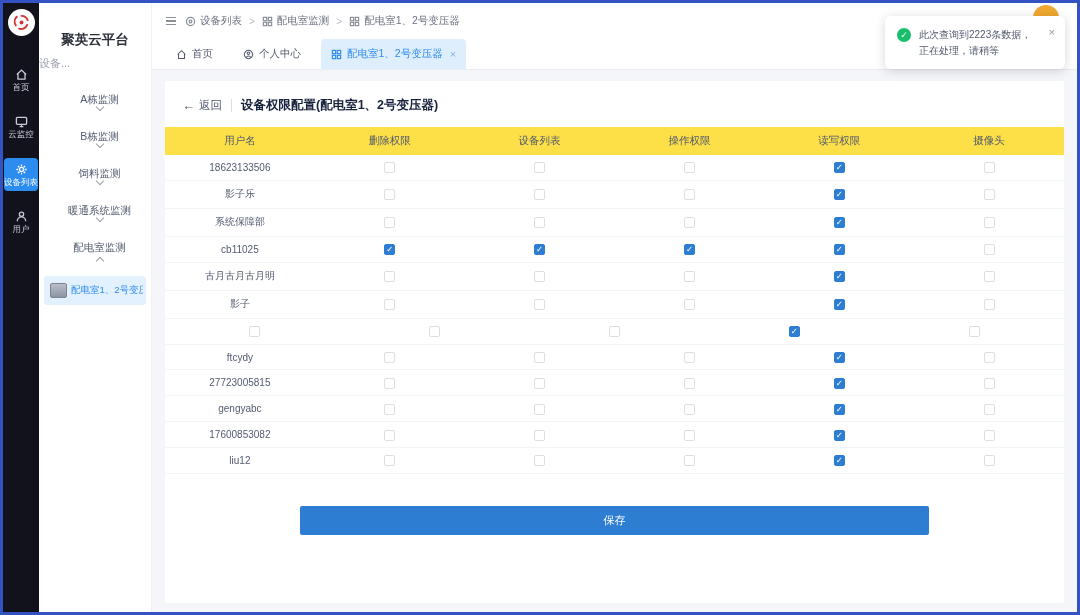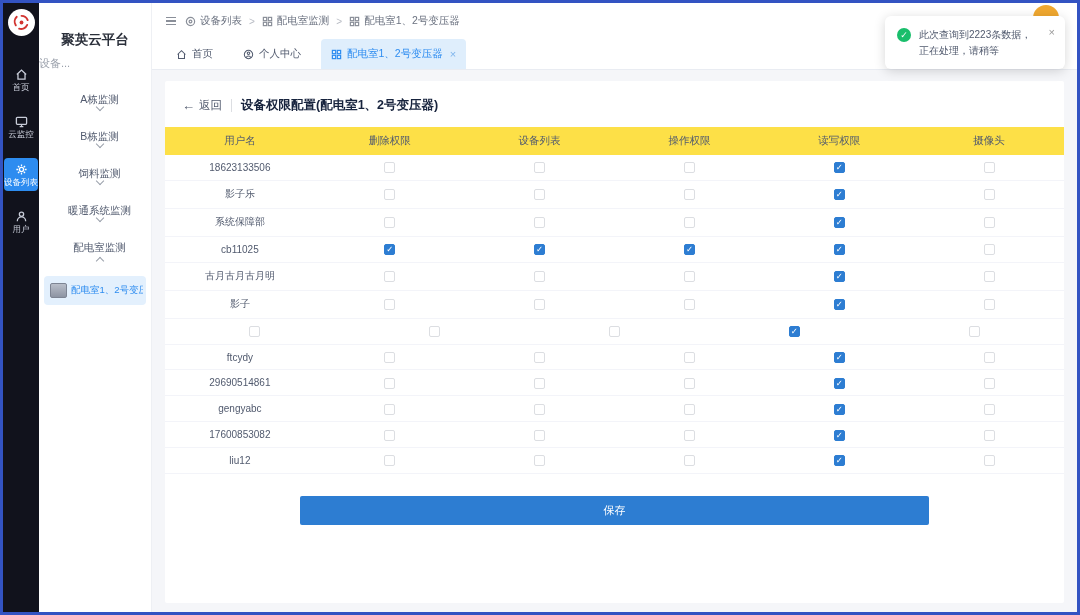--- a/index.html
+++ b/index.html
@@ -53,21 +53,21 @@
   .vline { width:1px; height:13px; background:#dcdee2; }
   .page-title { font-size:12.5px; font-weight:bold; color:#17233d;text-align:center; }
   .t-head { display:flex; background:#fde047; }
   .t-head .t-cell { font-size:10.5px; color:#515a6e; padding:7px 0; }
   .t-cell { flex:1; text-align:center; }
   .t-row { display:flex; align-items:center; border-bottom:1px solid #f3f4f9; }
   .t-row .t-cell { font-size:10px; color:#515a6e; padding:6.5px 0; }
   .checkbox { width:11px; height:11px; border:1px solid #dcdee2; border-radius:2px; display:inline-block; background:#fff; vertical-align:middle; cursor:pointer; position:relative; }
   .checkbox.checked { background:#2d7dd2; border-color:#2d7dd2; }
   .checkbox.checked::after { content:"✓"; position:absolute; left:1px; top:-1px; color:#fff; font-size:8.5px; line-height:11px; }
-  .save-row { display:flex; justify-content:center; margin-top:22px; }
+  .save-row { display:flex; justify-content:center; margin-top:32px; }
   .save-btn { width:70%; background:#2d7dd2; color:#fff; border:none; border-radius:2px; font-size:11px; padding:7px 0; cursor:pointer; font-family:inherit; }
   
   .avatar { position:absolute; top:2px; right:18px; width:26px; height:26px; border-radius:50%; background:#f0a830; z-index:1; }
   .toast { position:absolute; top:13px; right:12px; width:180px; background:#fff; border-radius:6px; box-shadow:0 2px 12px rgba(0,0,0,.16); padding:11px 10px 11px 12px; display:flex; gap:8px; z-index:5; }
   .toast-check { width:14px; height:14px; flex:none; border-radius:50%; background:#19be6b; color:#fff; font-size:9px; line-height:14px; text-align:center; margin-top:1px; }
   .toast-msg { font-size:10px; color:#515a6e; line-height:1.55; }
   .toast-close { flex:none; color:#999; font-size:11px; cursor:pointer; line-height:1; }
 </style>
 </head>
 <body>
@@ -286,21 +286,21 @@
           </div>
           <div class="t-row">
             <div class="t-cell">ftcydy</div>
             <div class="t-cell"><span class="checkbox"></span></div>
             <div class="t-cell"><span class="checkbox"></span></div>
             <div class="t-cell"><span class="checkbox"></span></div>
             <div class="t-cell"><span class="checkbox checked"></span></div>
             <div class="t-cell"><span class="checkbox"></span></div>
           </div>
           <div class="t-row">
-            <div class="t-cell">29690514861</div>
+            <div class="t-cell">27723005815</div>
             <div class="t-cell"><span class="checkbox"></span></div>
             <div class="t-cell"><span class="checkbox"></span></div>
             <div class="t-cell"><span class="checkbox"></span></div>
             <div class="t-cell"><span class="checkbox checked"></span></div>
             <div class="t-cell"><span class="checkbox"></span></div>
           </div>
           <div class="t-row">
             <div class="t-cell">gengyabc</div>
             <div class="t-cell"><span class="checkbox"></span></div>
             <div class="t-cell"><span class="checkbox"></span></div>

